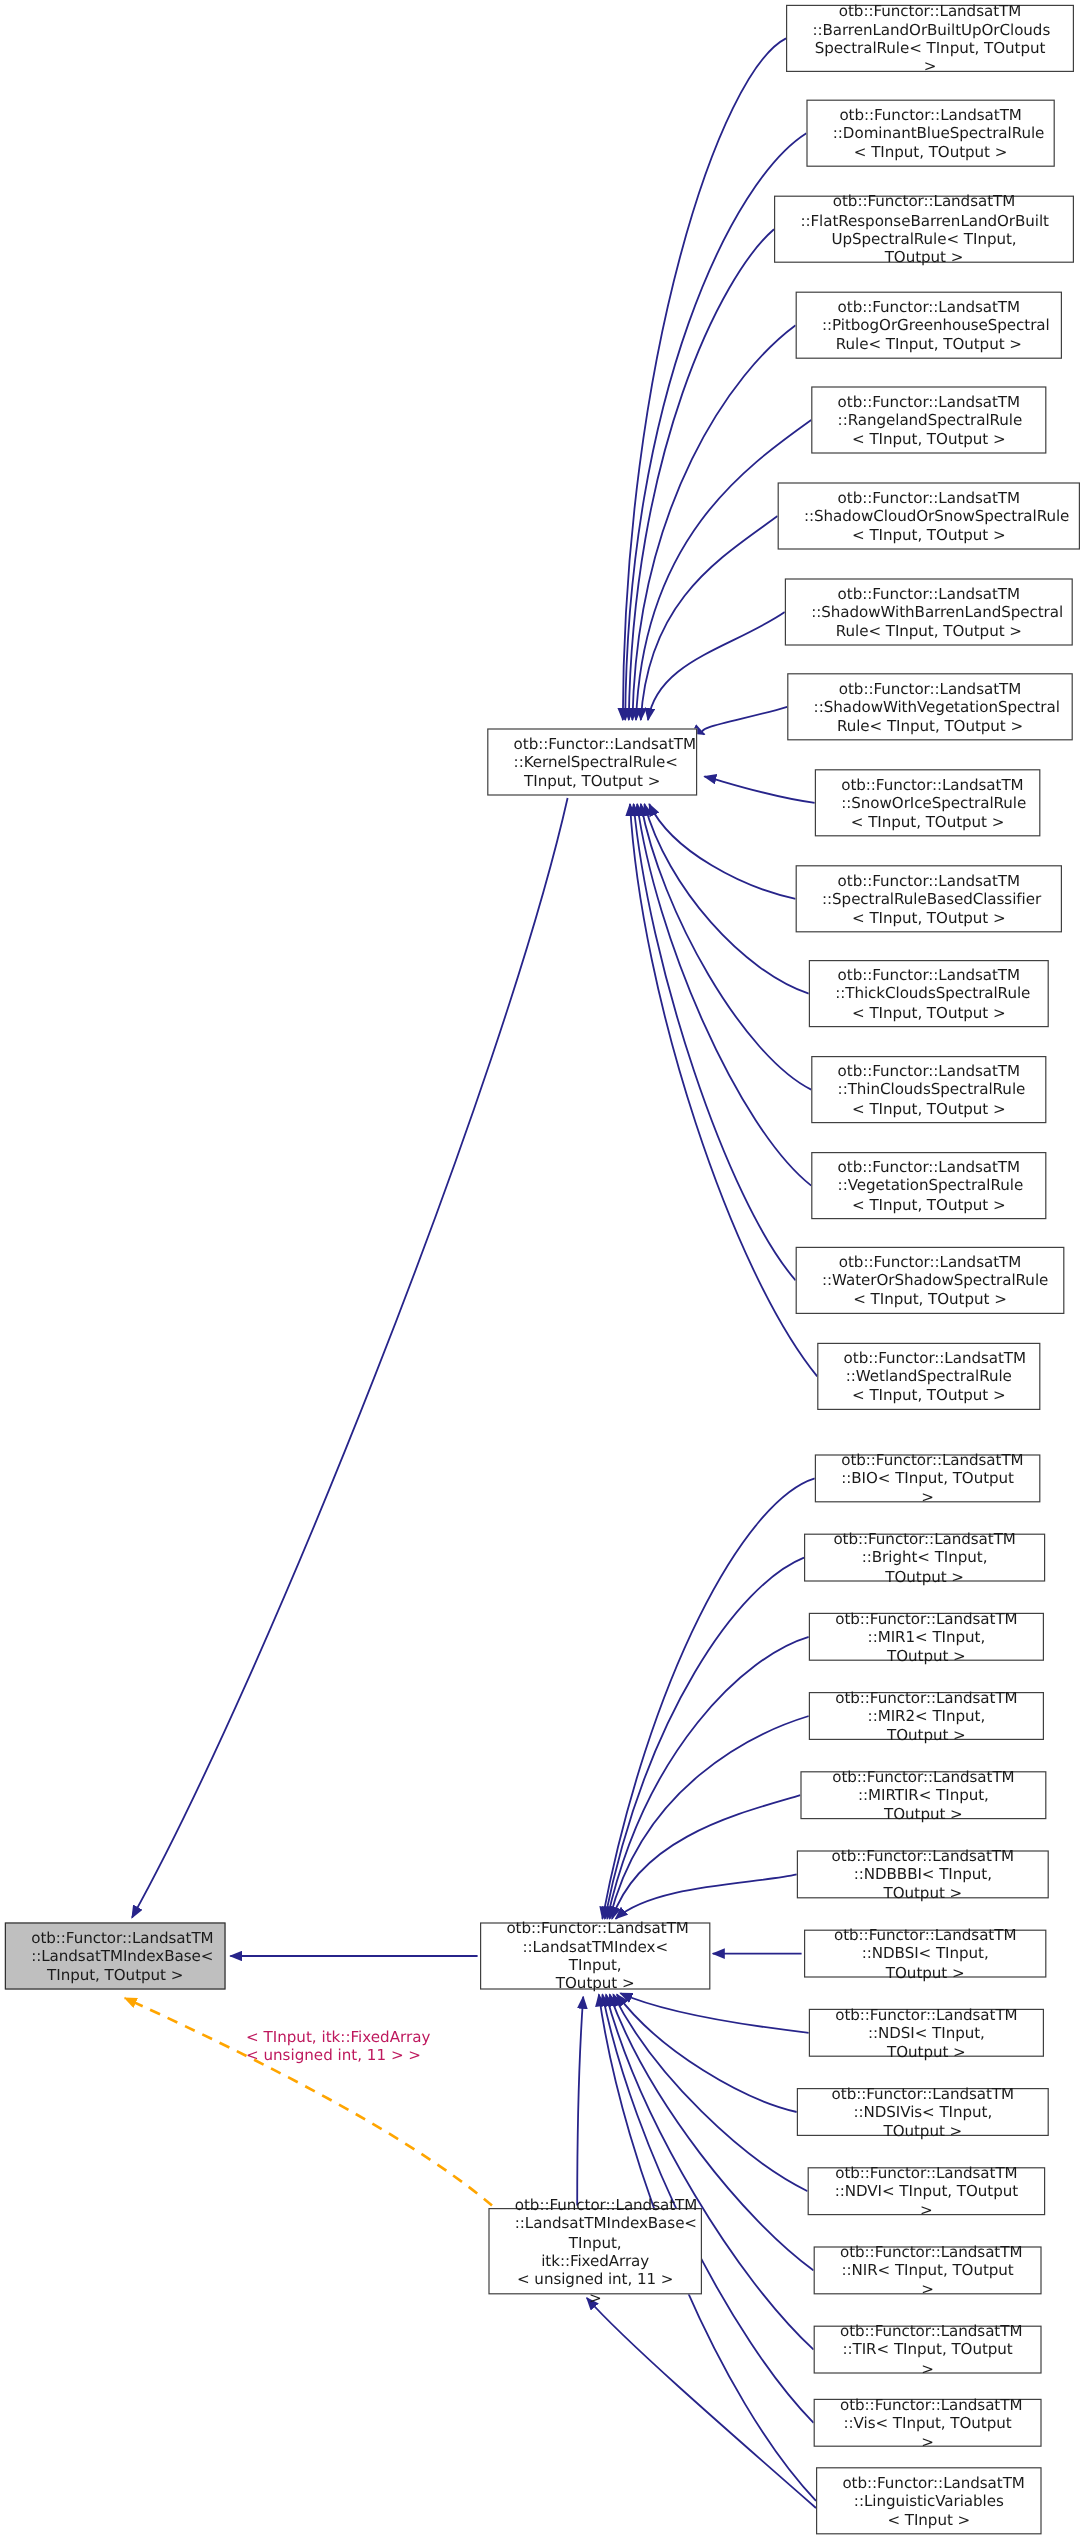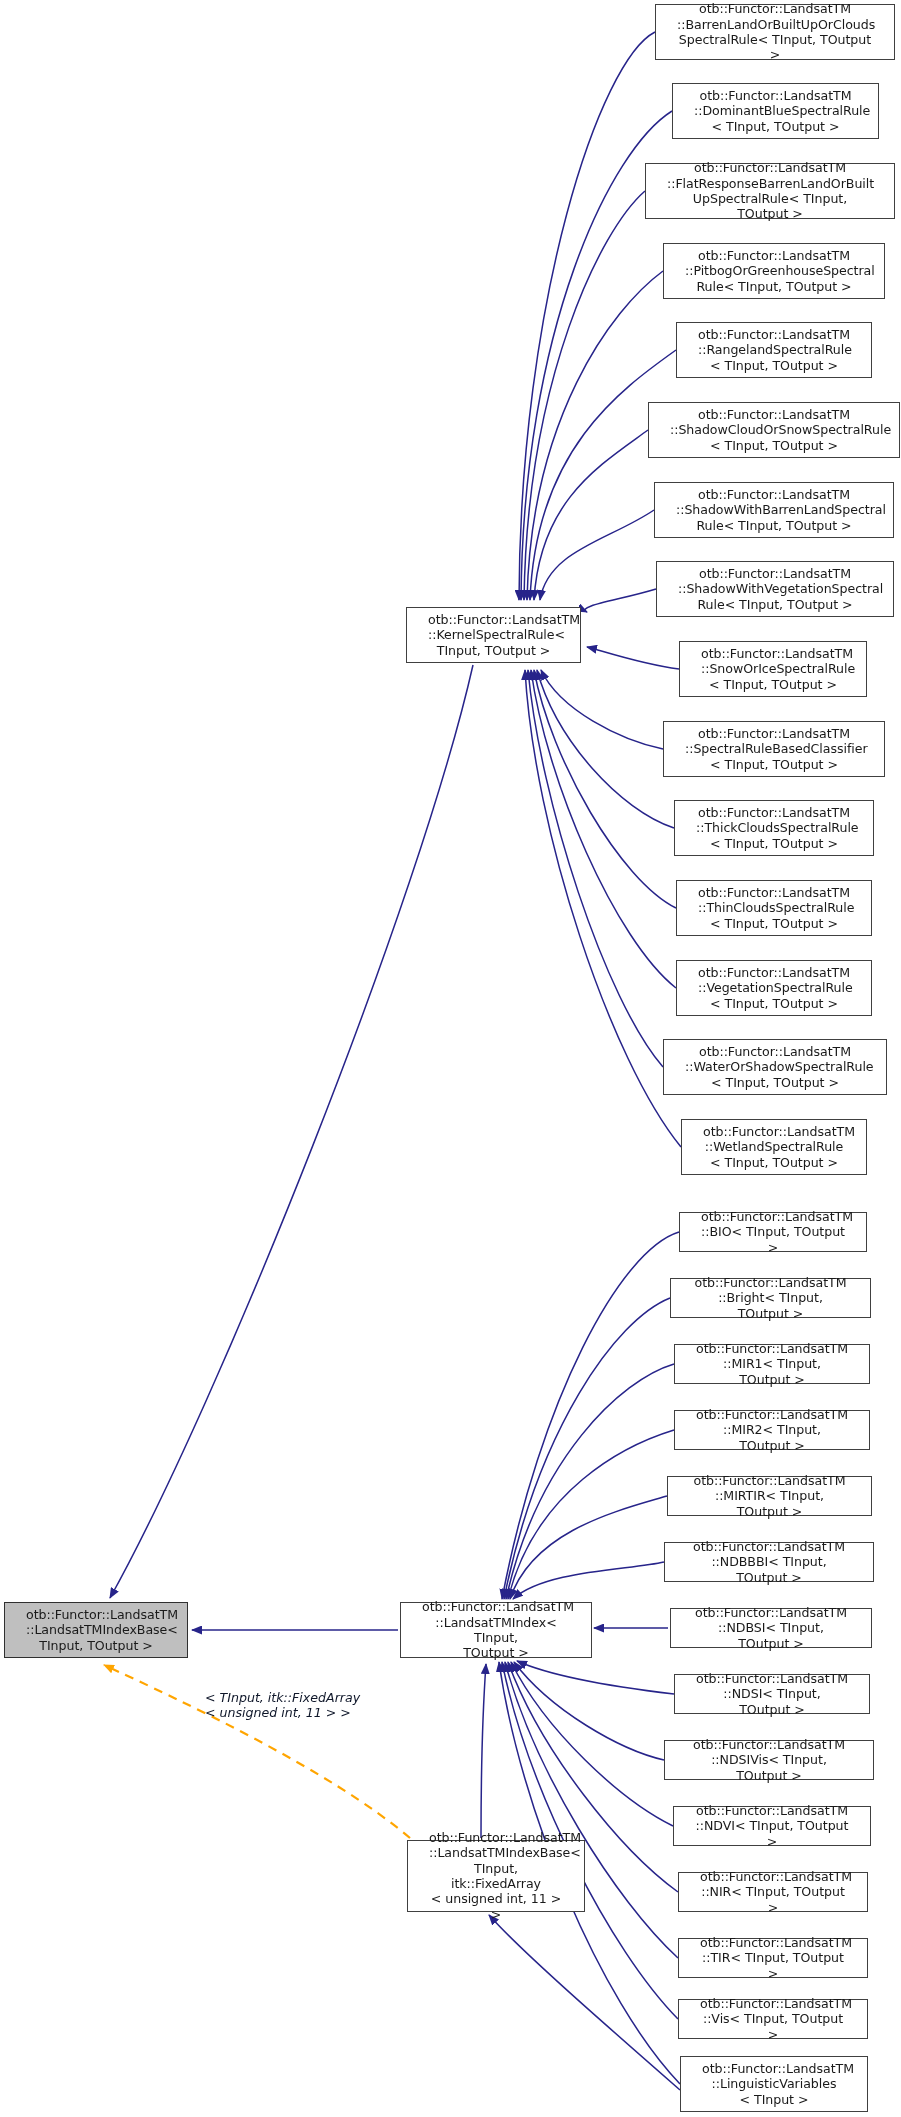--- a/index.html
+++ b/index.html
@@ -47,24 +47,23 @@
     border-color: #303030;
   }
   .node .nlabel {
     display: block;
     width: 100%;
   }
   .edge-label {
     position: absolute;
     font-size: 12.6px;
     line-height: 15.4px;
-    color: #0f172a;
+    color: #be185d;
     white-space: pre-line;
     text-align: left;
-    font-style: italic;
   }
 </style>
 </head>
 <body>
 
 <div id="diagram">
 
   <svg class="edges" viewBox="0 0 901 2117" xmlns="http://www.w3.org/2000/svg">
     <defs>
       <marker id="arrBlue" markerWidth="11" markerHeight="9" refX="10" refY="4.5" orient="auto" markerUnits="userSpaceOnUse">

